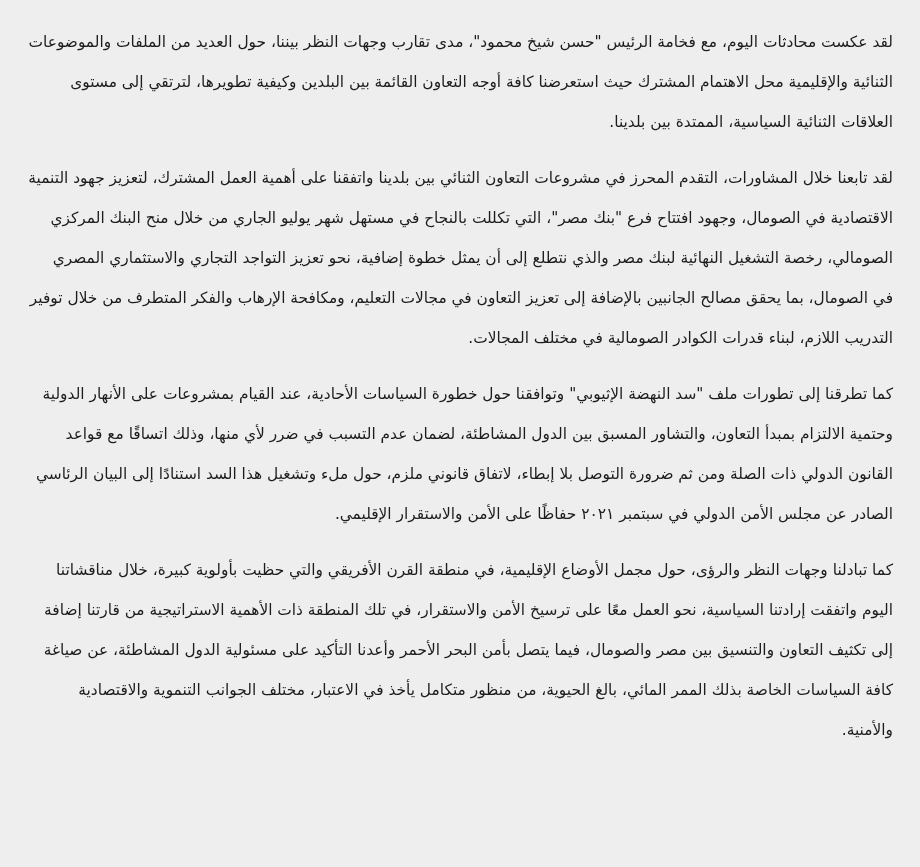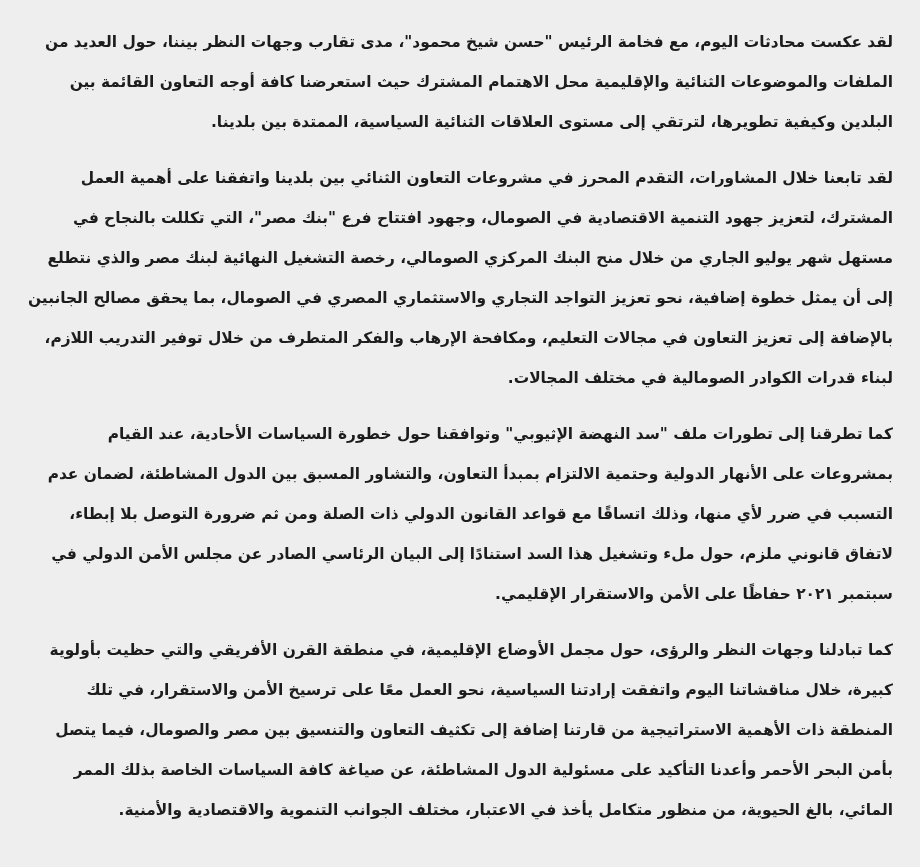--- a/index.html
+++ b/index.html
@@ -18,21 +18,20 @@
       width: 920px;
       padding: 22px 27px 0 20px;
       color: #1c1c1c;
       font-family: "DejaVu Sans", "Liberation Sans", sans-serif;
       font-size: 15.4px;
       line-height: 40px;
       text-align: right;
     }
     .article p {
       margin: 0 0 16px 8px;
-      font-weight: bold;
     }
   </style>
 </head>
 <body>
 
 <main class="article">
   <p>لقد عكست محادثات اليوم، مع فخامة الرئيس "حسن شيخ محمود"، مدى تقارب وجهات النظر بيننا، حول العديد من الملفات والموضوعات الثنائية والإقليمية محل الاهتمام المشترك حيث استعرضنا كافة أوجه التعاون القائمة بين البلدين وكيفية تطويرها، لترتقي إلى مستوى العلاقات الثنائية السياسية، الممتدة بين بلدينا.</p>
   <p>لقد تابعنا خلال المشاورات، التقدم المحرز في مشروعات التعاون الثنائي بين بلدينا واتفقنا على أهمية العمل المشترك، لتعزيز جهود التنمية الاقتصادية في الصومال، وجهود افتتاح فرع "بنك مصر"، التي تكللت بالنجاح في مستهل شهر يوليو الجاري من خلال منح البنك المركزي الصومالي، رخصة التشغيل النهائية لبنك مصر والذي نتطلع إلى أن يمثل خطوة إضافية، نحو تعزيز التواجد التجاري والاستثماري المصري في الصومال، بما يحقق مصالح الجانبين بالإضافة إلى تعزيز التعاون في مجالات التعليم، ومكافحة الإرهاب والفكر المتطرف من خلال توفير التدريب اللازم، لبناء قدرات الكوادر الصومالية في مختلف المجالات.</p>
   <p>كما تطرقنا إلى تطورات ملف "سد النهضة الإثيوبي" وتوافقنا حول خطورة السياسات الأحادية، عند القيام بمشروعات على الأنهار الدولية وحتمية الالتزام بمبدأ التعاون، والتشاور المسبق بين الدول المشاطئة، لضمان عدم التسبب في ضرر لأي منها، وذلك اتساقًا مع قواعد القانون الدولي ذات الصلة ومن ثم ضرورة التوصل بلا إبطاء، لاتفاق قانوني ملزم، حول ملء وتشغيل هذا السد استنادًا إلى البيان الرئاسي الصادر عن مجلس الأمن الدولي في سبتمبر ٢٠٢١ حفاظًا على الأمن والاستقرار الإقليمي.</p>
   <p>كما تبادلنا وجهات النظر والرؤى، حول مجمل الأوضاع الإقليمية، في منطقة القرن الأفريقي والتي حظيت بأولوية كبيرة، خلال مناقشاتنا اليوم واتفقت إرادتنا السياسية، نحو العمل معًا على ترسيخ الأمن والاستقرار، في تلك المنطقة ذات الأهمية الاستراتيجية من قارتنا إضافة إلى تكثيف التعاون والتنسيق بين مصر والصومال، فيما يتصل بأمن البحر الأحمر وأعدنا التأكيد على مسئولية الدول المشاطئة، عن صياغة كافة السياسات الخاصة بذلك الممر المائي، بالغ الحيوية، من منظور متكامل يأخذ في الاعتبار، مختلف الجوانب التنموية والاقتصادية والأمنية.</p>

